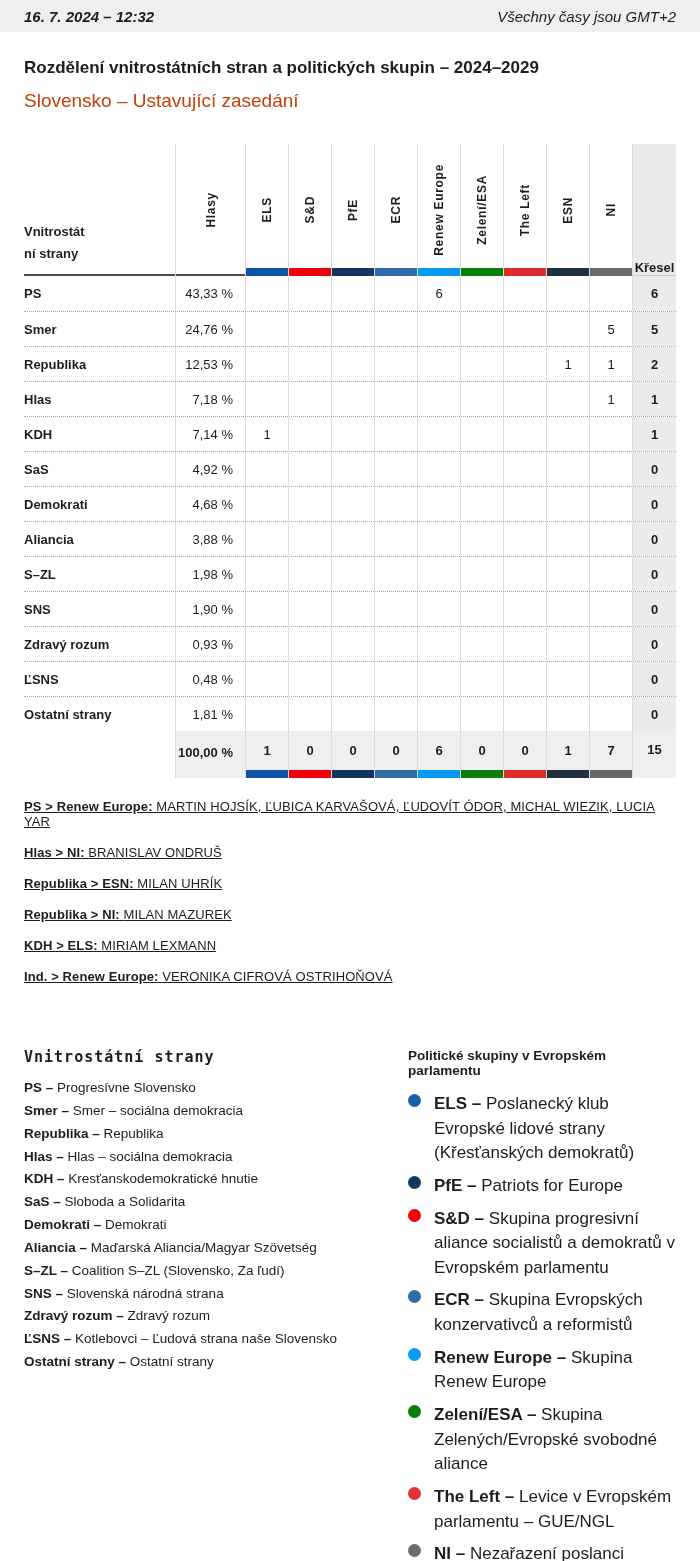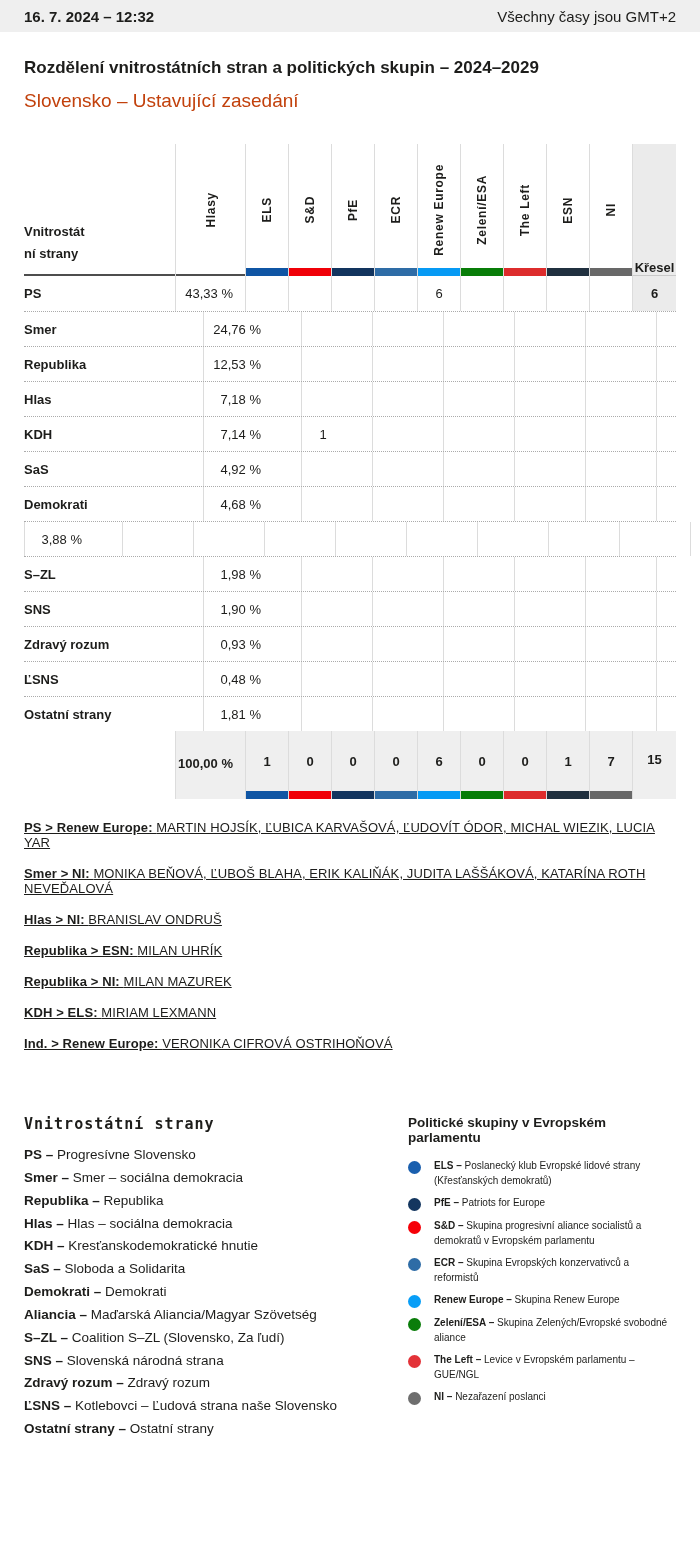--- a/index.html
+++ b/index.html
@@ -11,20 +11,21 @@
   }
   
   .topbar {
     height: 32px;
     background: #efefef;
     display: flex;
     align-items: center;
     justify-content: space-between;
     padding: 0 24px;
     font-size: 15px;
+    font-style: italic;
   }
   .tb-left { font-weight: bold; }
   .tb-right { font-weight: 400; }
 
   .main { padding: 0 24px; }
 
   h1 { font-size: 17px; font-weight: bold; margin: 26px 0 12px; }
   h2 { font-size: 19px; font-weight: 400; color: #c2410c; }
 
   
@@ -54,28 +55,28 @@
   .gbar { position: absolute; left: 0; right: 0; bottom: 0; height: 8px; }
   .th-seats {
     width: 44px; background: #ebebeb;
     display: flex; align-items: flex-end; justify-content: center;
     font-size: 13px; font-weight: bold;
     border-bottom: 1px solid #c9c9c9;
   }
   .bl { border-left: 1px solid #dcdcdc; }
 
   .trow { display: flex; height: 35px; }
-  .tbody .trow + .trow { border-top: 1px dotted #ababab; gap: 28px; }
+  .tbody .trow + .trow { border-top: 1px dotted #ababab; }
   .td { flex: none; display: flex; align-items: center; font-size: 13px; }
   .td-party { width: 151px; font-weight: bold; }
   .td-votes { width: 70px; justify-content: flex-end; padding-right: 12px; }
   .td-group { width: 43px; justify-content: center; }
   .td-seats { width: 44px; justify-content: center; font-weight: bold; background: #ebebeb; }
 
-  .total { height: 68px; justify-content: center; }
+  .total { height: 47px; justify-content: center; }
   .total .td { background: #efefef; font-weight: bold; }
   .total .td-party { background: transparent; }
   .total .td-group { position: relative; padding-bottom: 8px; }
   .total .td-votes { padding-bottom: 4px; }
   .total .td-seats { padding-bottom: 11px; }
 
   
   .assignments { margin-top: 21px; text-decoration: underline; }
   .assign { margin-bottom: 16px; font-size: 13px; letter-spacing: 0.1px; }
 
@@ -85,21 +86,21 @@
   .leg-right { width: 292px; flex: none; padding-left: 24px; }
   .leg-left h3 {
     font-family: "DejaVu Sans Mono", monospace;
     font-size: 15px; font-weight: bold; letter-spacing: 1px;
     margin-bottom: 15px;
   }
   .leg-right h3 { font-size: 13.5px; font-weight: bold; margin-bottom: 14px; }
   .pleg { margin-bottom: 8px; font-size: 13.5px; line-height: 1.1; }
   .gleg { display: flex; margin-bottom: 8px; }
   .dot { width: 13px; height: 13px; border-radius: 50%; flex: none; margin: 2px 13px 0 0; }
-  .gleg p { font-size: 10px; line-height: 1.45; }
+  .gleg p { font-size: 17px; line-height: 1.45; }
 </style>
 </head>
 <body>
 
 <div class="topbar">
   <span class="tb-left">16. 7. 2024 – 12:32</span>
   <span class="tb-right">Všechny časy jsou GMT+2</span>
 </div>
 
 <div class="main">
@@ -251,20 +252,21 @@
           <div class="td td-group bl"></div>
           <div class="td td-group bl"></div>
           <div class="td td-group bl"></div>
           <div class="td td-group bl"></div>
           <div class="td td-group bl"></div>
           <div class="td td-group bl"></div>
           <div class="td td-group bl"></div>
           <div class="td td-seats bl">0</div>
         </div>
         <div class="trow">
+          <div class="td td-party">Aliancia</div>
           <div class="td td-votes bl">3,88 %</div>
           <div class="td td-group bl"></div>
           <div class="td td-group bl"></div>
           <div class="td td-group bl"></div>
           <div class="td td-group bl"></div>
           <div class="td td-group bl"></div>
           <div class="td td-group bl"></div>
           <div class="td td-group bl"></div>
           <div class="td td-group bl"></div>
           <div class="td td-group bl"></div>
@@ -382,21 +384,20 @@
             <span>7</span>
             <span class="gbar" style="background: rgb(104, 104, 104);"></span>
           </div>
         </div>
       <div class="td td-seats bl">15</div>
     </div>
   </div>
 
   <div class="assignments">
       <p class="assign"><b>PS &gt; Renew Europe: </b><span>MARTIN HOJSÍK, ĽUBICA KARVAŠOVÁ, ĽUDOVÍT ÓDOR, MICHAL WIEZIK, LUCIA YAR</span></p>
-      <p class="assign"><b>Smer &gt; NI: </b><span>MONIKA BEŇOVÁ, ĽUBOŠ BLAHA, ERIK KALIŇÁK, JUDITA LAŠŠÁKOVÁ, KATARÍNA ROTH NEVEĎALOVÁ</span></p>
       <p class="assign"><b>Hlas &gt; NI: </b><span>BRANISLAV ONDRUŠ</span></p>
       <p class="assign"><b>Republika &gt; ESN: </b><span>MILAN UHRÍK</span></p>
       <p class="assign"><b>Republika &gt; NI: </b><span>MILAN MAZUREK</span></p>
       <p class="assign"><b>KDH &gt; ELS: </b><span>MIRIAM LEXMANN</span></p>
       <p class="assign"><b>Ind. &gt; Renew Europe: </b><span>VERONIKA CIFROVÁ OSTRIHOŇOVÁ</span></p>
     </div>
 
   <div class="legends">
     <div class="leg-left">
       <h3>Vnitrostátní strany</h3>

